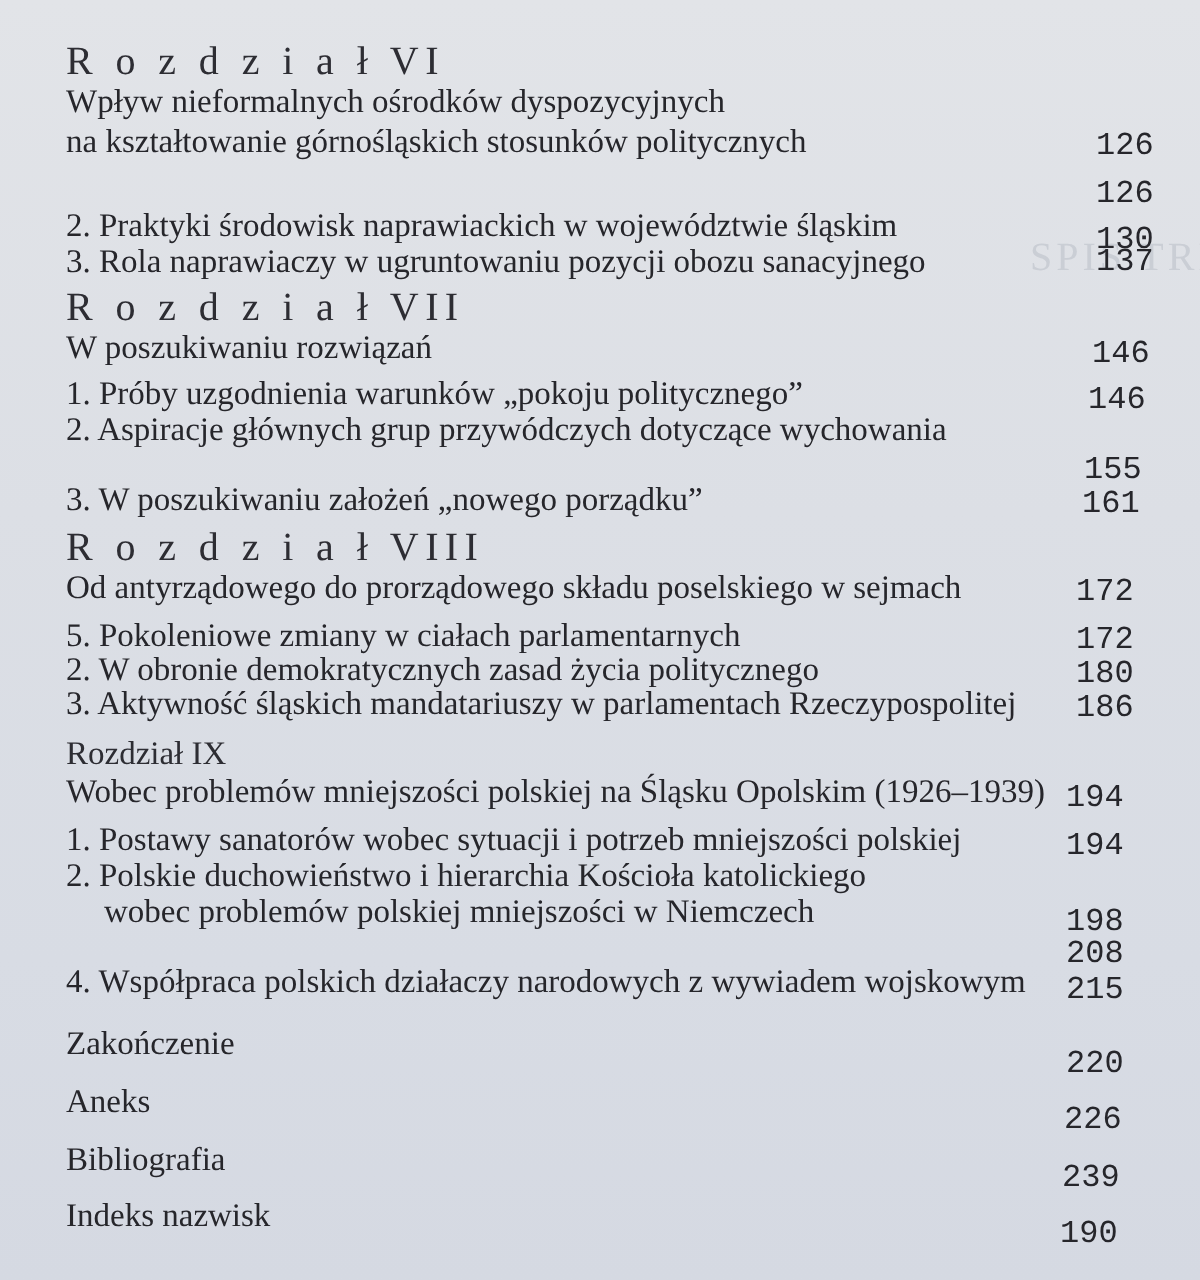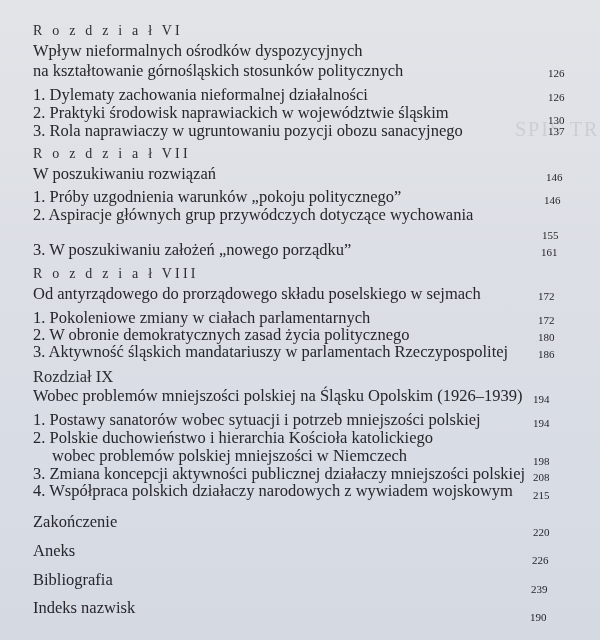--- a/index.html
+++ b/index.html
@@ -5,38 +5,37 @@
   html, body { margin:0; padding:0; }
   body {
     width:600px; height:640px; overflow:hidden;
     background: linear-gradient(180deg, #e2e4e8 0%, #dcdfe5 40%, #d8dce4 75%, #d5d9e2 100%);
     font-family: "Liberation Serif", "DejaVu Serif", serif;
     color:#26262b;
     position:relative;
   }
   .page { position:absolute; left:0; top:0; width:600px; height:640px; }
   .line { position:absolute; left:33px; font-size:16.5px; white-space:nowrap; line-height:20px; }
-  .num { position:absolute; font-size:11px; line-height:20px; white-space:nowrap; }
-  .chap { letter-spacing:3.2px; font-size:14px; color:#2d2d33; }
+  .num { position:absolute; font-size:16px; line-height:20px; white-space:nowrap;font-family:Liberation Mono, monospace; }
+  .chap { letter-spacing:3.2px; font-size:20px; color:#2d2d33; }
   .chap.plain { letter-spacing:0; font-size:16.5px; }
   .ghost { position:absolute; color:#c2c6ce; font-size:14px; white-space:nowrap; opacity:0.7; }
 </style>
 </head>
 <body>
 
 <div class="page">
 
   <div class="ghost" style="left:515px; top:118px; font-size:20px; letter-spacing:2px;">SPIS TREŚCI</div>
 
   <div class="line chap" style="top:21px;">R o z d z i a ł  VI</div>
   <div class="line" style="top:41px;">Wpływ nieformalnych ośrodków dyspozycyjnych</div>
   <div class="line" style="top:61px;">na kształtowanie górnośląskich stosunków politycznych</div>
   <div class="num" style="left:548px; top:63px;">126</div>
 
-  <div class="line" style="top:85px;">1. Dylematy zachowania nieformalnej działalności</div>
   <div class="num" style="left:548px; top:87px;">126</div>
   <div class="line" style="top:103px;">2. Praktyki środowisk naprawiackich w województwie śląskim</div>
   <div class="num" style="left:548px; top:110px;">130</div>
   <div class="line" style="top:121px;">3. Rola naprawiaczy w ugruntowaniu pozycji obozu sanacyjnego</div>
   <div class="num" style="left:548px; top:121px;">137</div>
 
   <div class="line chap" style="top:144px;">R o z d z i a ł  VII</div>
   <div class="line" style="top:164px;text-align:right;">W poszukiwaniu rozwiązań</div>
   <div class="num" style="left:546px; top:167px;">146</div>
 
@@ -44,37 +43,36 @@
   <div class="num" style="left:544px; top:190px;">146</div>
   <div class="line" style="top:205px;">2. Aspiracje głównych grup przywódczych dotyczące wychowania</div>
   <div class="num" style="left:542px; top:225px;">155</div>
   <div class="line" style="top:240px;">3. W poszukiwaniu założeń „nowego porządku”</div>
   <div class="num" style="left:541px; top:242px;">161</div>
 
   <div class="line chap" style="top:264px;">R o z d z i a ł  VIII</div>
   <div class="line" style="top:284px;">Od antyrządowego do prorządowego składu poselskiego w sejmach</div>
   <div class="num" style="left:538px; top:286px;">172</div>
 
-  <div class="line" style="top:308px;">1. Pokoleniowe zmiany w ciałach parlamentarnych</div>
+  <div class="line" style="top:308px;">5. Pokoleniowe zmiany w ciałach parlamentarnych</div>
   <div class="num" style="left:538px; top:310px;">172</div>
   <div class="line" style="top:325px;">2. W obronie demokratycznych zasad życia politycznego</div>
   <div class="num" style="left:538px; top:327px;">180</div>
   <div class="line" style="top:342px;">3. Aktywność śląskich mandatariuszy w parlamentach Rzeczypospolitej</div>
   <div class="num" style="left:538px; top:344px;">186</div>
 
   <div class="line chap plain" style="top:367px;">Rozdział IX</div>
   <div class="line" style="top:386px;">Wobec problemów mniejszości polskiej na Śląsku Opolskim (1926–1939)</div>
   <div class="num" style="left:533px; top:389px;">194</div>
 
   <div class="line" style="top:410px;">1. Postawy sanatorów wobec sytuacji i potrzeb mniejszości polskiej</div>
   <div class="num" style="left:533px; top:413px;">194</div>
   <div class="line" style="top:428px;">2. Polskie duchowieństwo i hierarchia Kościoła katolickiego</div>
   <div class="line" style="top:446px; left:52px;">wobec problemów polskiej mniejszości w Niemczech</div>
   <div class="num" style="left:533px; top:451px;">198</div>
-  <div class="line" style="top:464px;">3. Zmiana koncepcji aktywności publicznej działaczy mniejszości polskiej</div>
   <div class="num" style="left:533px; top:467px;">208</div>
   <div class="line" style="top:481px;">4. Współpraca  polskich działaczy narodowych z wywiadem wojskowym</div>
   <div class="num" style="left:533px; top:485px;">215</div>
 
   <div class="line" style="top:512px;">Zakończenie</div>
   <div class="num" style="left:533px; top:522px;">220</div>
   <div class="line" style="top:541px;">Aneks</div>
   <div class="num" style="left:532px; top:550px;">226</div>
   <div class="line" style="top:570px;">Bibliografia</div>
   <div class="num" style="left:531px; top:579px;">239</div>

